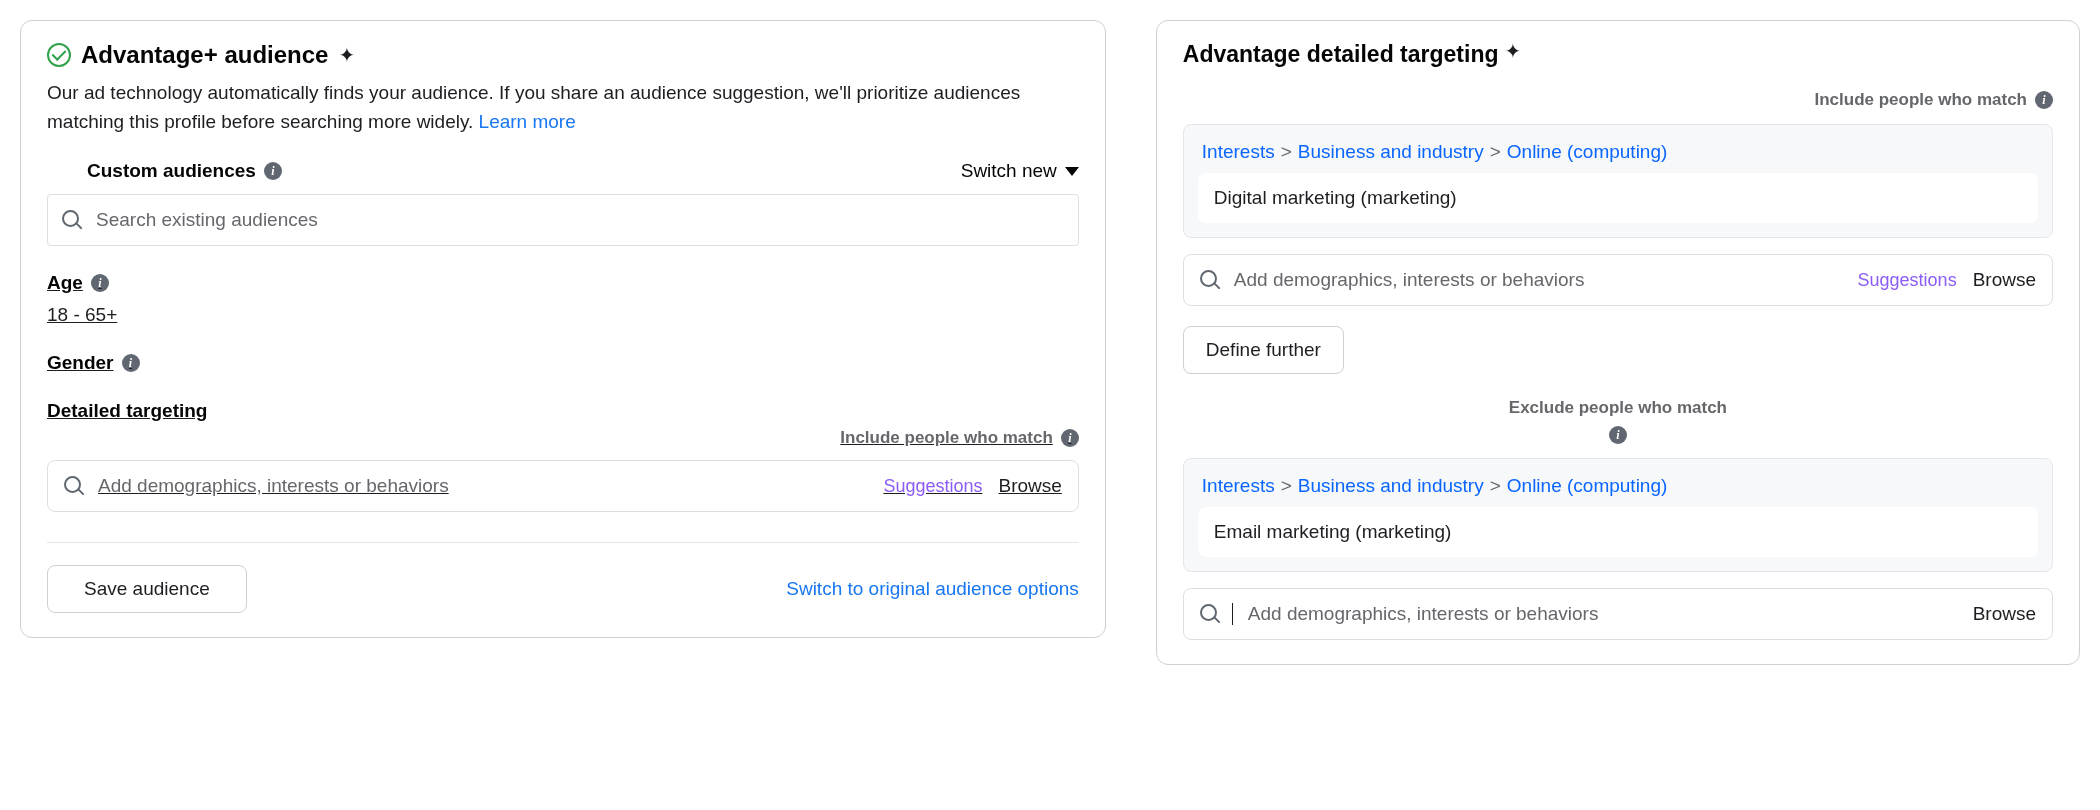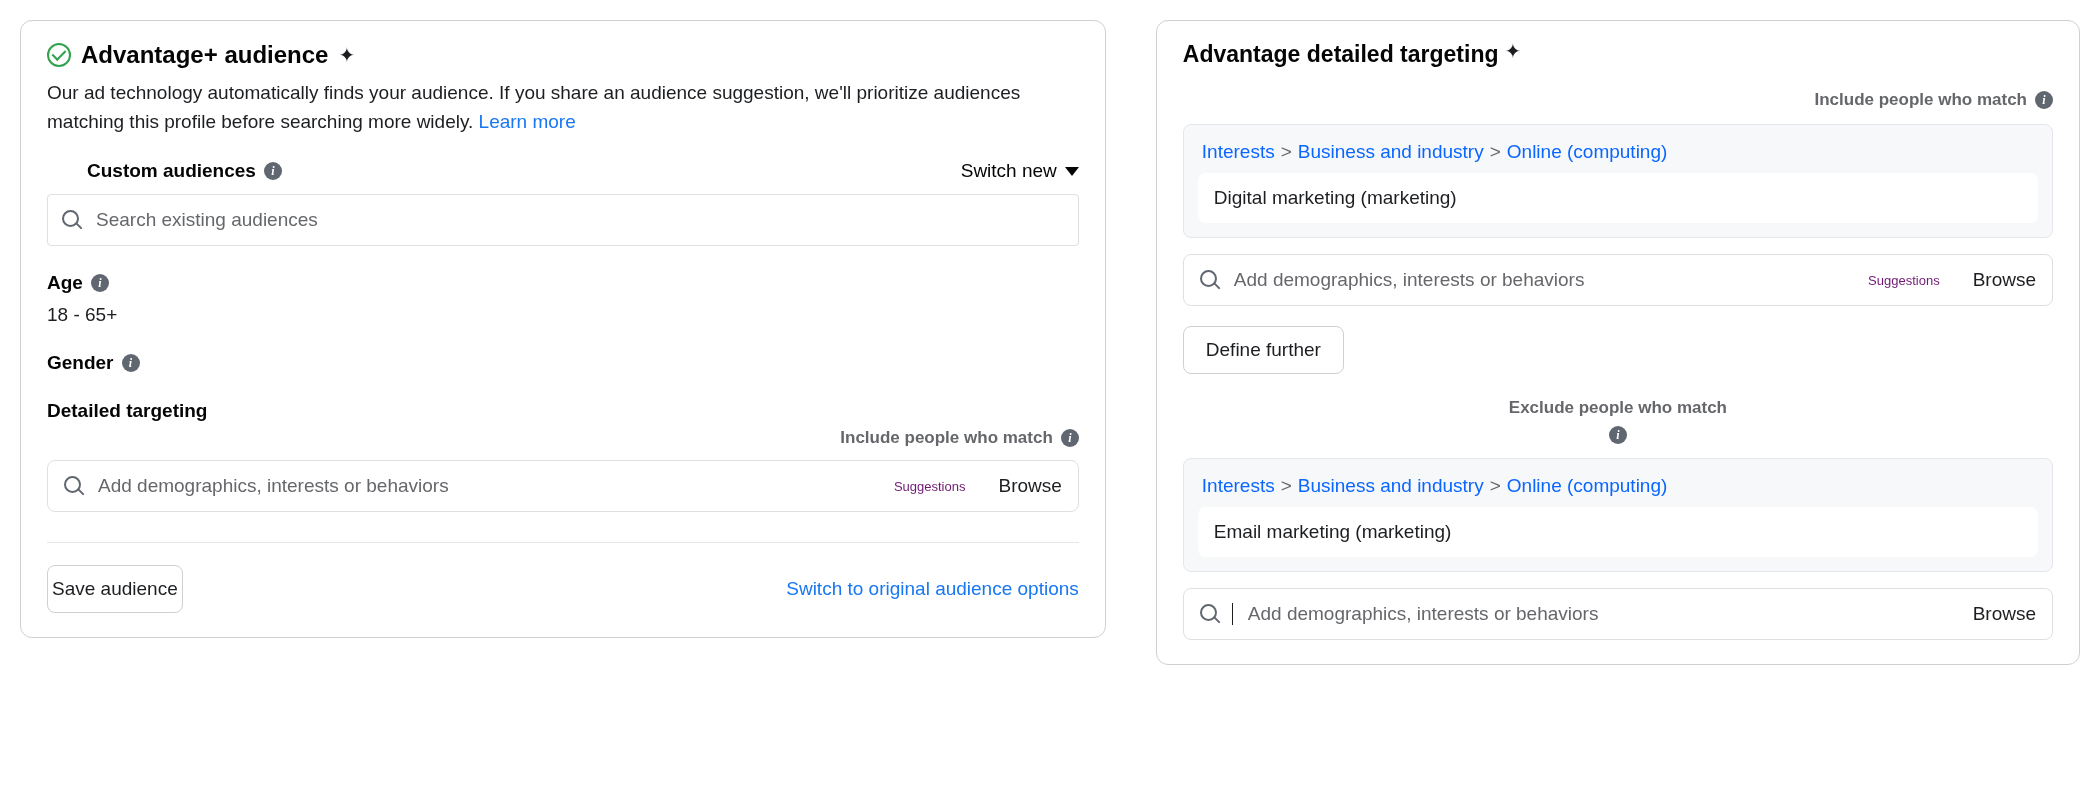--- a/index.html
+++ b/index.html
@@ -164,49 +164,49 @@
     background: #606770;
     transform: rotate(45deg);
     left: 13px; top: 15px;
     border-radius: 2px;
   }
   .value-line {
     margin-top: 10px;
     font-size: 19px;
     color: #1c1e21;
   }
-  .section-gap { margin-top: 26px; }
+  .section-gap { margin-top: 26px; text-decoration: underline; }
   .dt-box {
     margin-top: 12px;
     border: 1px solid var(--border-light);
     border-radius: 8px;
     display: flex;
     align-items: center;
     padding: 0 16px;
     gap: 12px;
     height: 52px;
   }
   .dt-box input {
     flex: 1;
     border: none; outline: none;
     font-size: 19px;
     background: transparent;
   }
   .dt-box input::placeholder { color: #65676b; }
-  .ghost { color: #701a75; font-size: 13px; margin-right: 21px; }
+  .ghost { color: #8b5cf6; font-size: 18px; margin-right: 4px; }
   .browse { color: #1c1e21; font-size: 19px; cursor: pointer; }
   .hr { border: none; border-top: 1px solid #e4e6eb; margin: 30px 0 22px 0; }
   .footer-row {
     display: flex; justify-content: space-between; align-items: center;
   }
   .btn {
     border: 1px solid var(--border);
     background: #fff;
     border-radius: 8px;
-    padding: 12px 4px;
+    padding: 12px 36px;
     font-size: 19px;
     font-weight: 500;
     color: #1c1e21;
     cursor: pointer;
   }
   .link-big { color: var(--link); font-size: 19px; cursor: pointer; }
 
   
   .rp-title-row {
     display: flex; align-items: flex-start; gap: 6px; margin-bottom: 22px;

